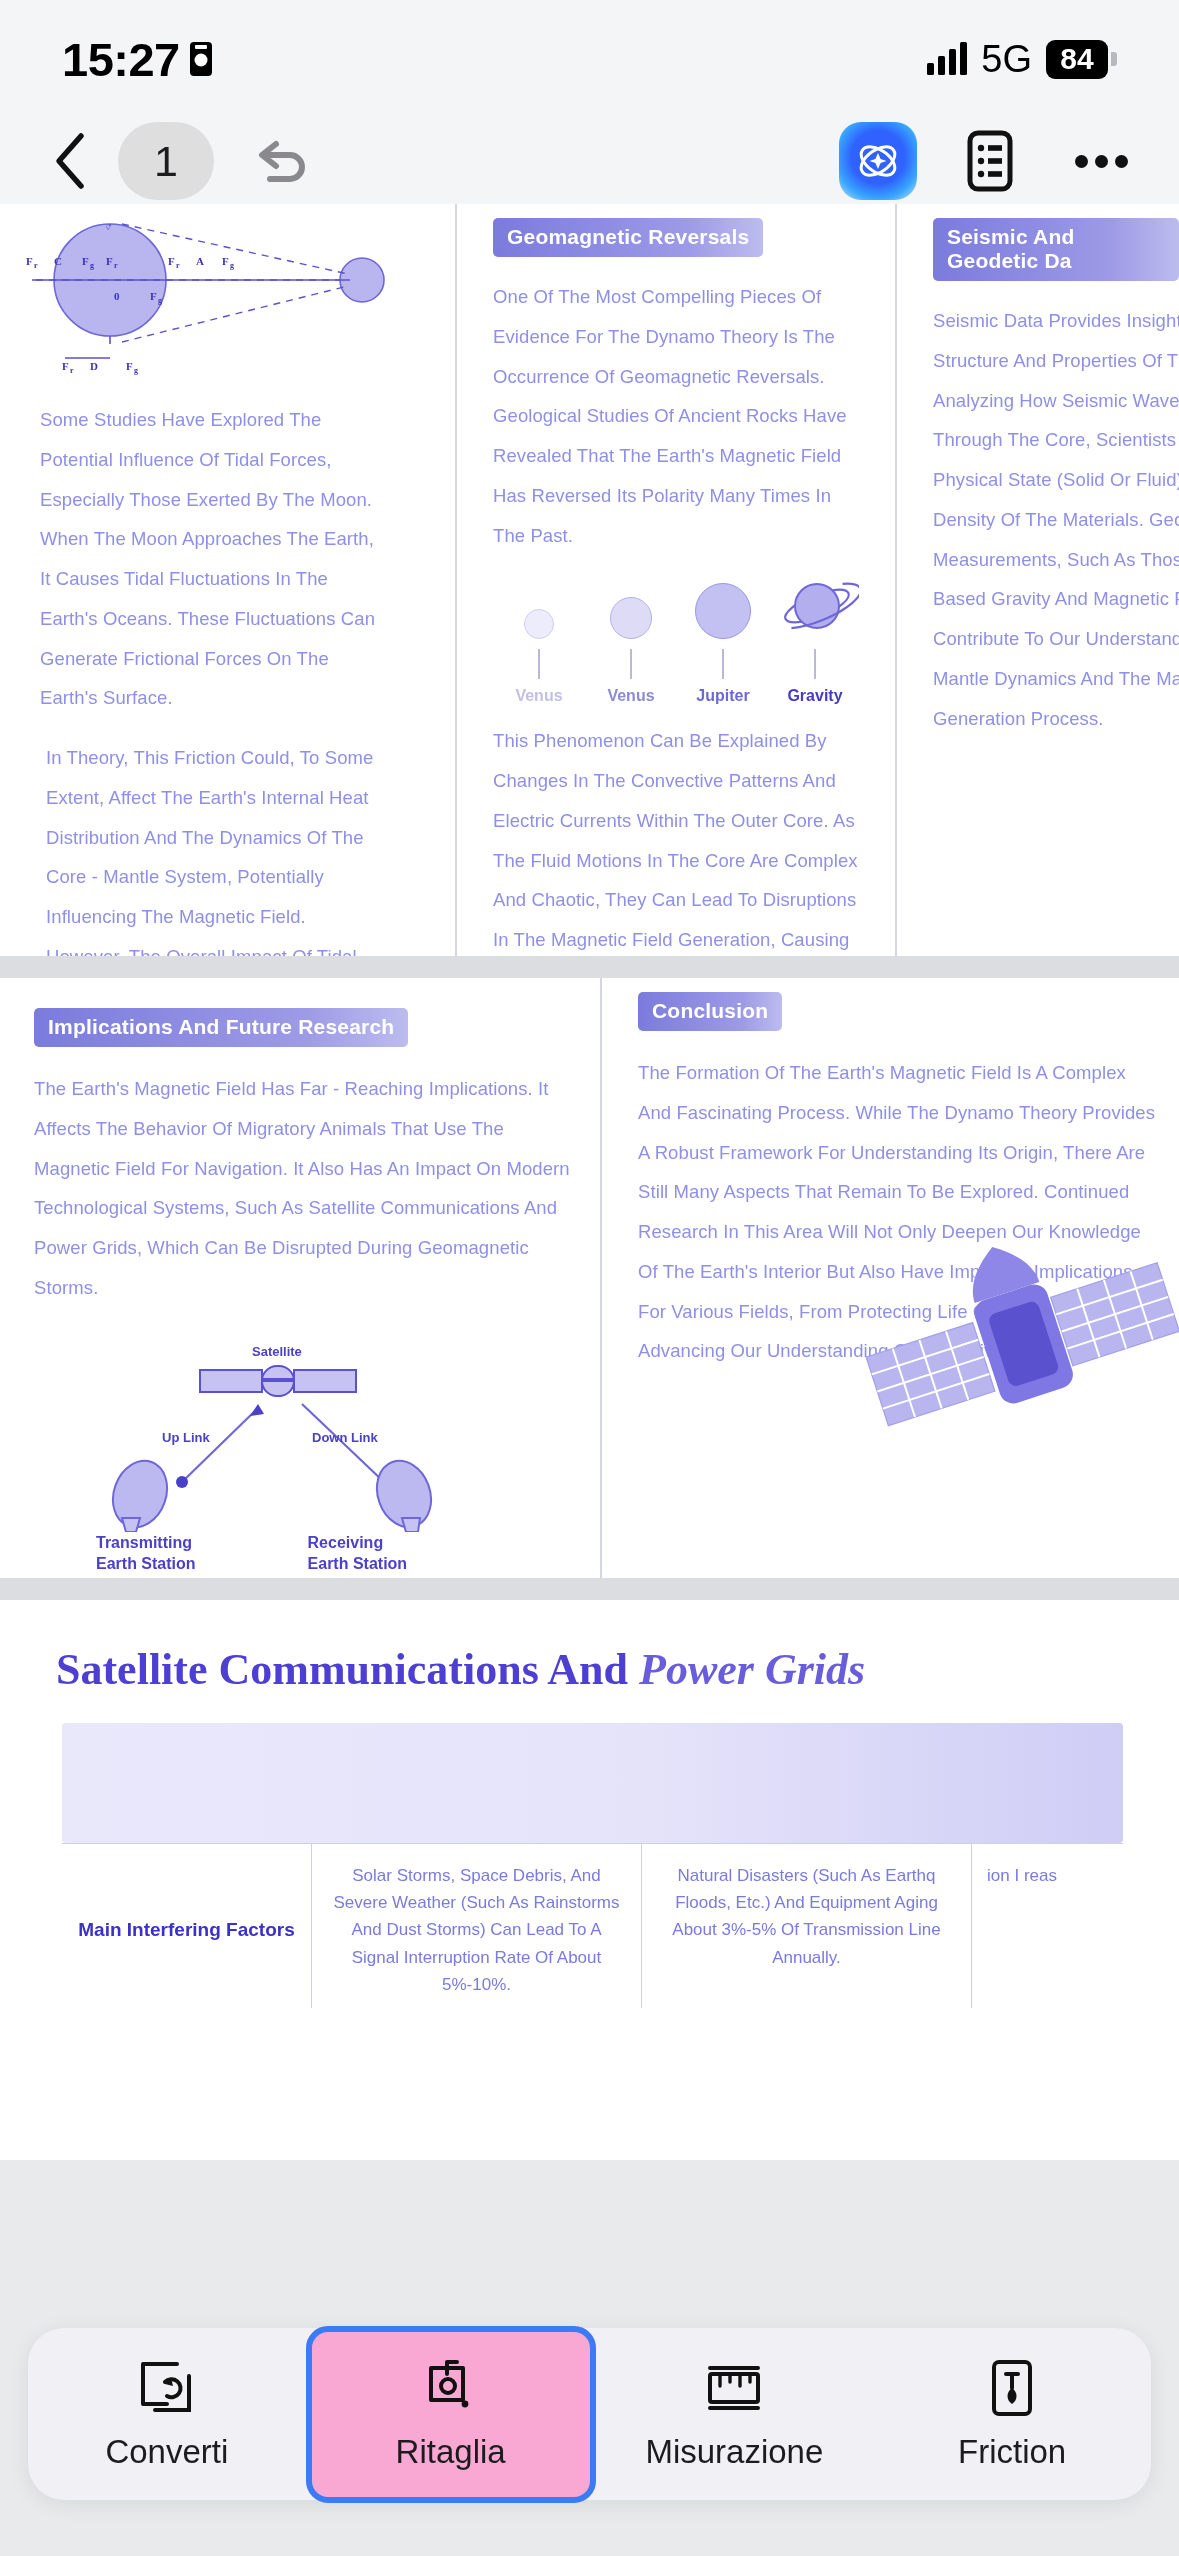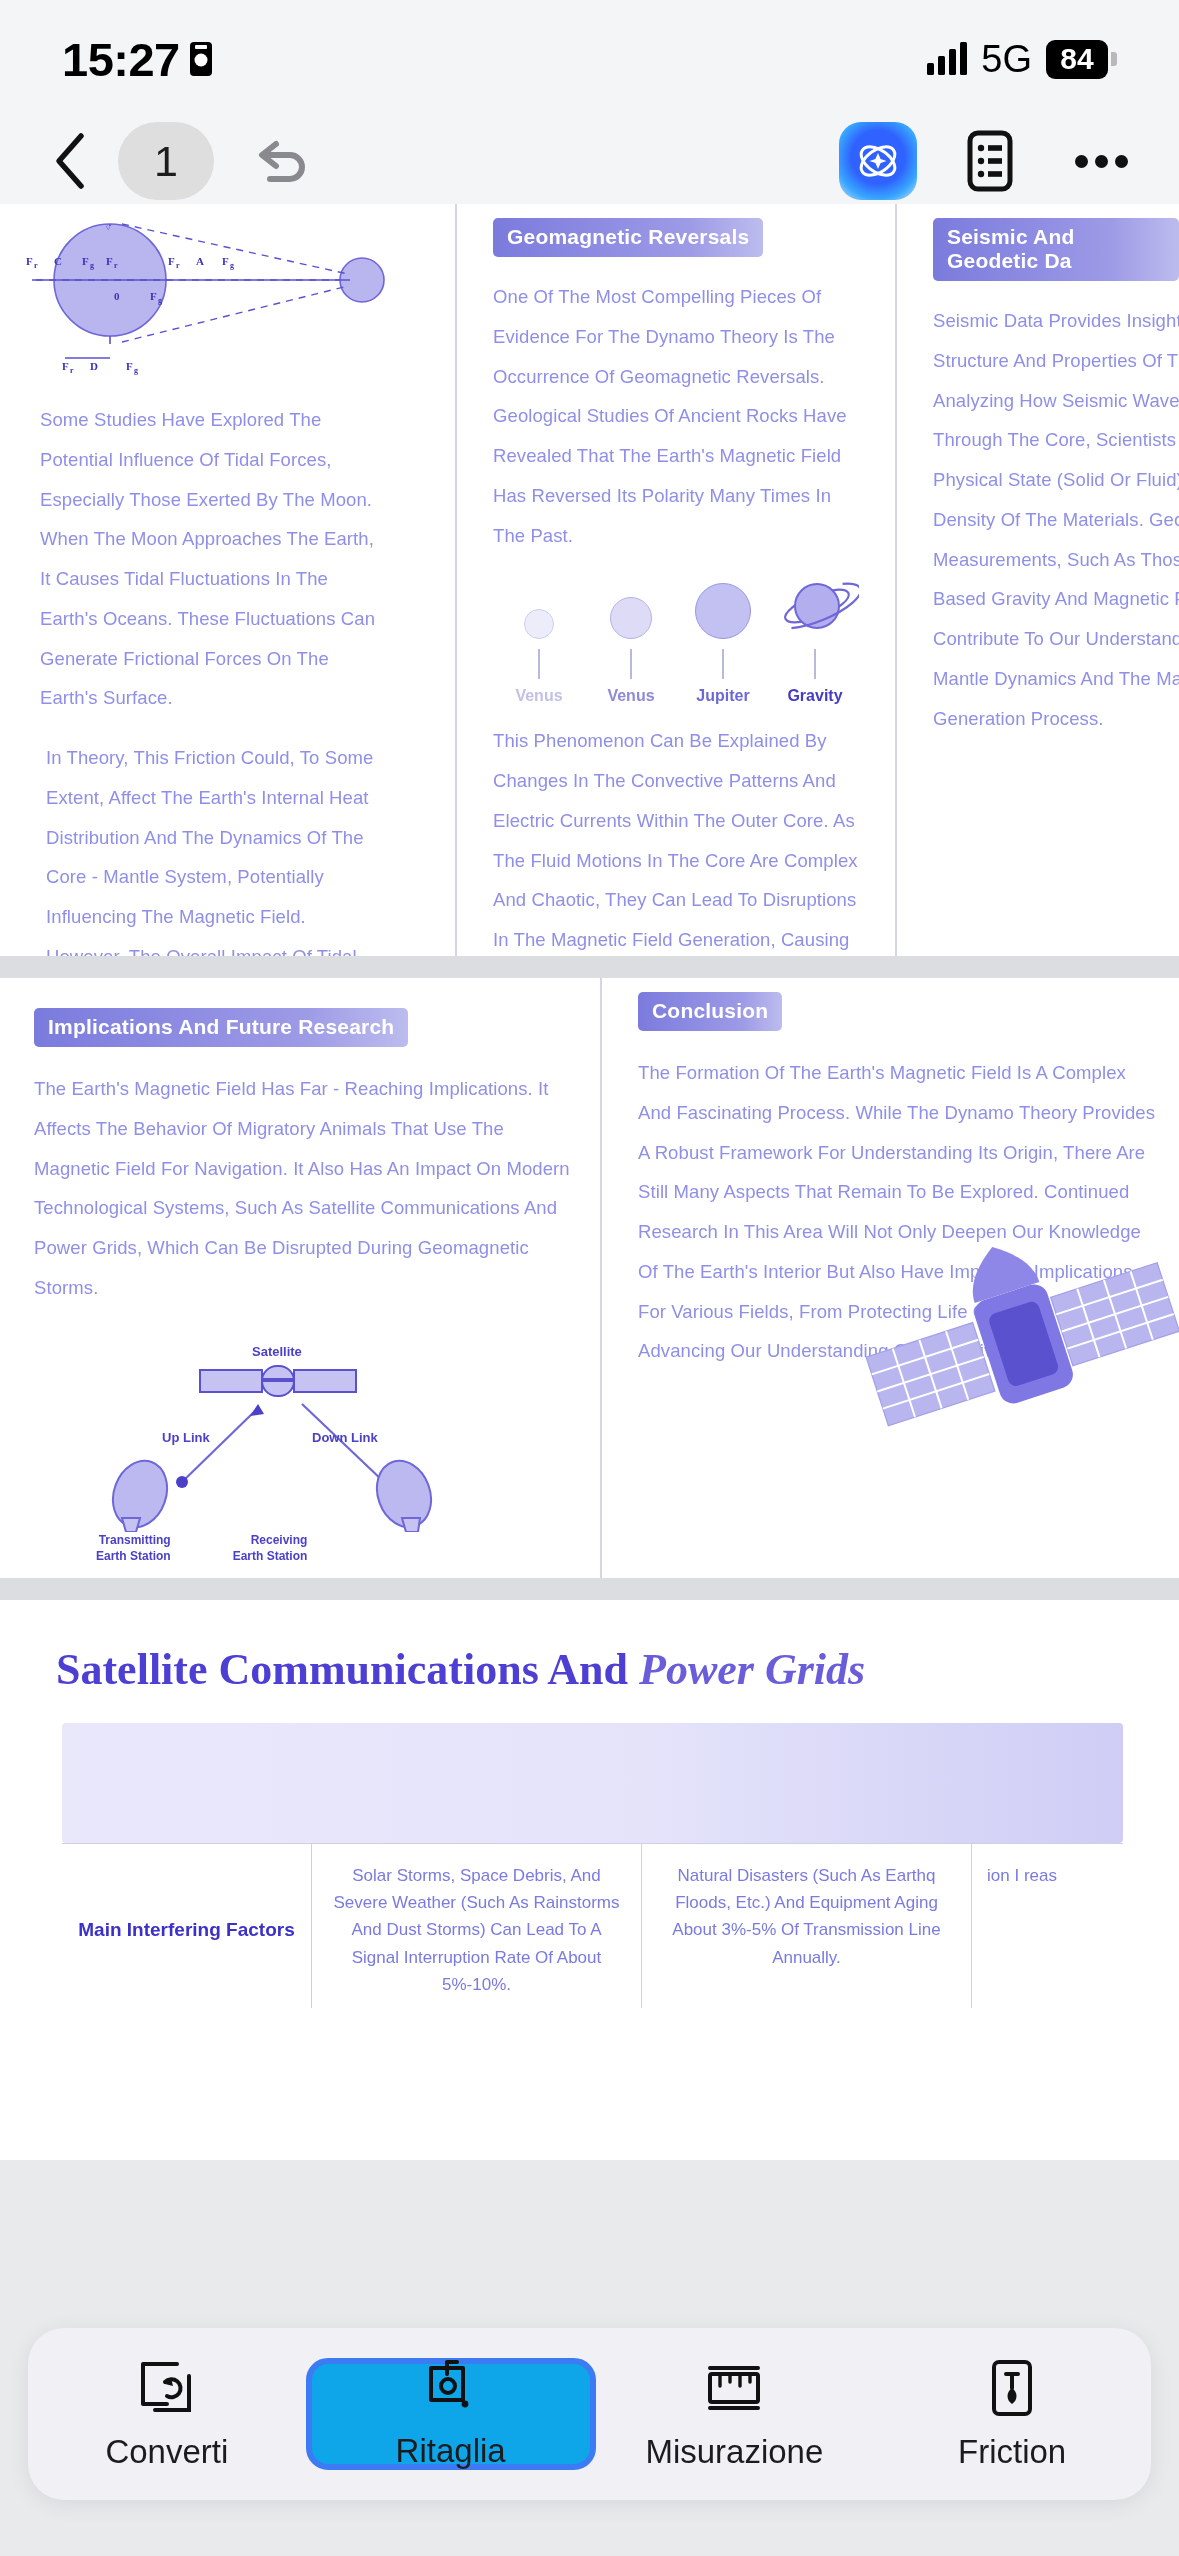--- a/index.html
+++ b/index.html
@@ -118,21 +118,21 @@
                 align-items:center; justify-content:center;}
 
   
   .tools {
     position:absolute; left:28px; right:28px; bottom: 56px; height: 172px;
     background:#f0f0f5; border-radius: 36px;
     display:flex; align-items:center; box-shadow: 0 4px 22px rgba(0,0,0,.08);
   }
   .tool { flex:1; display:flex; flex-direction:column; align-items:center; justify-content:center;
           gap: 14px; height:100%; border-radius: 22px;}
-  .tool.active { border: 6px solid #3d7bf5; background:#0ea5e9; height: 112px; }
+  .tool.active { border: 6px solid #3d7bf5; background:#f9a8d4; height: 177px; }
   .tool-label { font-size: 33px; color:#1c1c1e; }
   .tool-icon { height:62px; display:flex; align-items:center; justify-content:center; }
 </style>
 </head>
 <body>
 
 <div class="phone">
 
   <div class="statusbar">
     <div class="sb-left">
@@ -311,21 +311,21 @@
               <polygon points="326,144 316,134 314,148" fill="#4b41c9"></polygon>
               <text x="100" y="100" fill="#4b41c9" font-size="13" font-weight="700" font-family="Liberation Sans, sans-serif">Up Link</text>
               <text x="250" y="100" fill="#4b41c9" font-size="13" font-weight="700" font-family="Liberation Sans, sans-serif">Down Link</text>
               <ellipse cx="78" cy="152" rx="26" ry="34" fill="#bcb9f0" stroke="#6f67d8" stroke-width="2" transform="rotate(20 78 152)"></ellipse>
               <circle cx="120" cy="140" r="6" fill="#4b41c9"></circle>
               <polygon points="60,176 78,176 74,190 64,190" fill="#c6c3f3" stroke="#6f67d8" stroke-width="2"></polygon>
               <ellipse cx="342" cy="152" rx="26" ry="34" fill="#bcb9f0" stroke="#6f67d8" stroke-width="2" transform="rotate(-20 342 152)"></ellipse>
               <polygon points="340,176 358,176 356,190 344,190" fill="#c6c3f3" stroke="#6f67d8" stroke-width="2"></polygon>
             </svg>
           </div>
-          <div style="display:flex;gap:62px;margin:0 0 0 62px;font-size:12px;font-weight:700;color:#4b41c9;text-align:right;line-height:1.35;">
+          <div style="display:flex;gap:112px;margin:0 0 0 62px;font-size:16px;font-weight:700;color:#4b41c9;text-align:left;line-height:1.35;">
             <div>Transmitting<br>Earth Station</div>
             <div>Receiving<br>Earth Station</div>
           </div>
 
           <div class="body" style="padding-top:18px; width:560px;">Future Research Could Focus On Improving Our Understanding Of The Complex Interactions Within The Earth's Core, Especially How Small - Scale Processes Contribute To The Large - Scale Magnetic Field Generation. Additionally, Studying The Magnetic Fields Of Other Planets In The Solar System, Such As Mars And Jupiter, Can Provide Comparative Insights And Help Refine Our Theories About The Earth's Magnetic Field Formation.</div>
         </div>
 
         <div class="q2">
           <span class="chip">Conclusion</span>
           <div class="body" style="padding-top:22px; width:520px;">The Formation Of The Earth's Magnetic Field Is A Complex And Fascinating Process. While The Dynamo Theory Provides A Robust Framework For Understanding Its Origin, There Are Still Many Aspects That Remain To Be Explored. Continued Research In This Area Will Not Only Deepen Our Knowledge Of The Earth's Interior But Also Have Important Implications For Various Fields, From Protecting Life On Earth To Advancing Our Understanding Of The Universe.</div>

